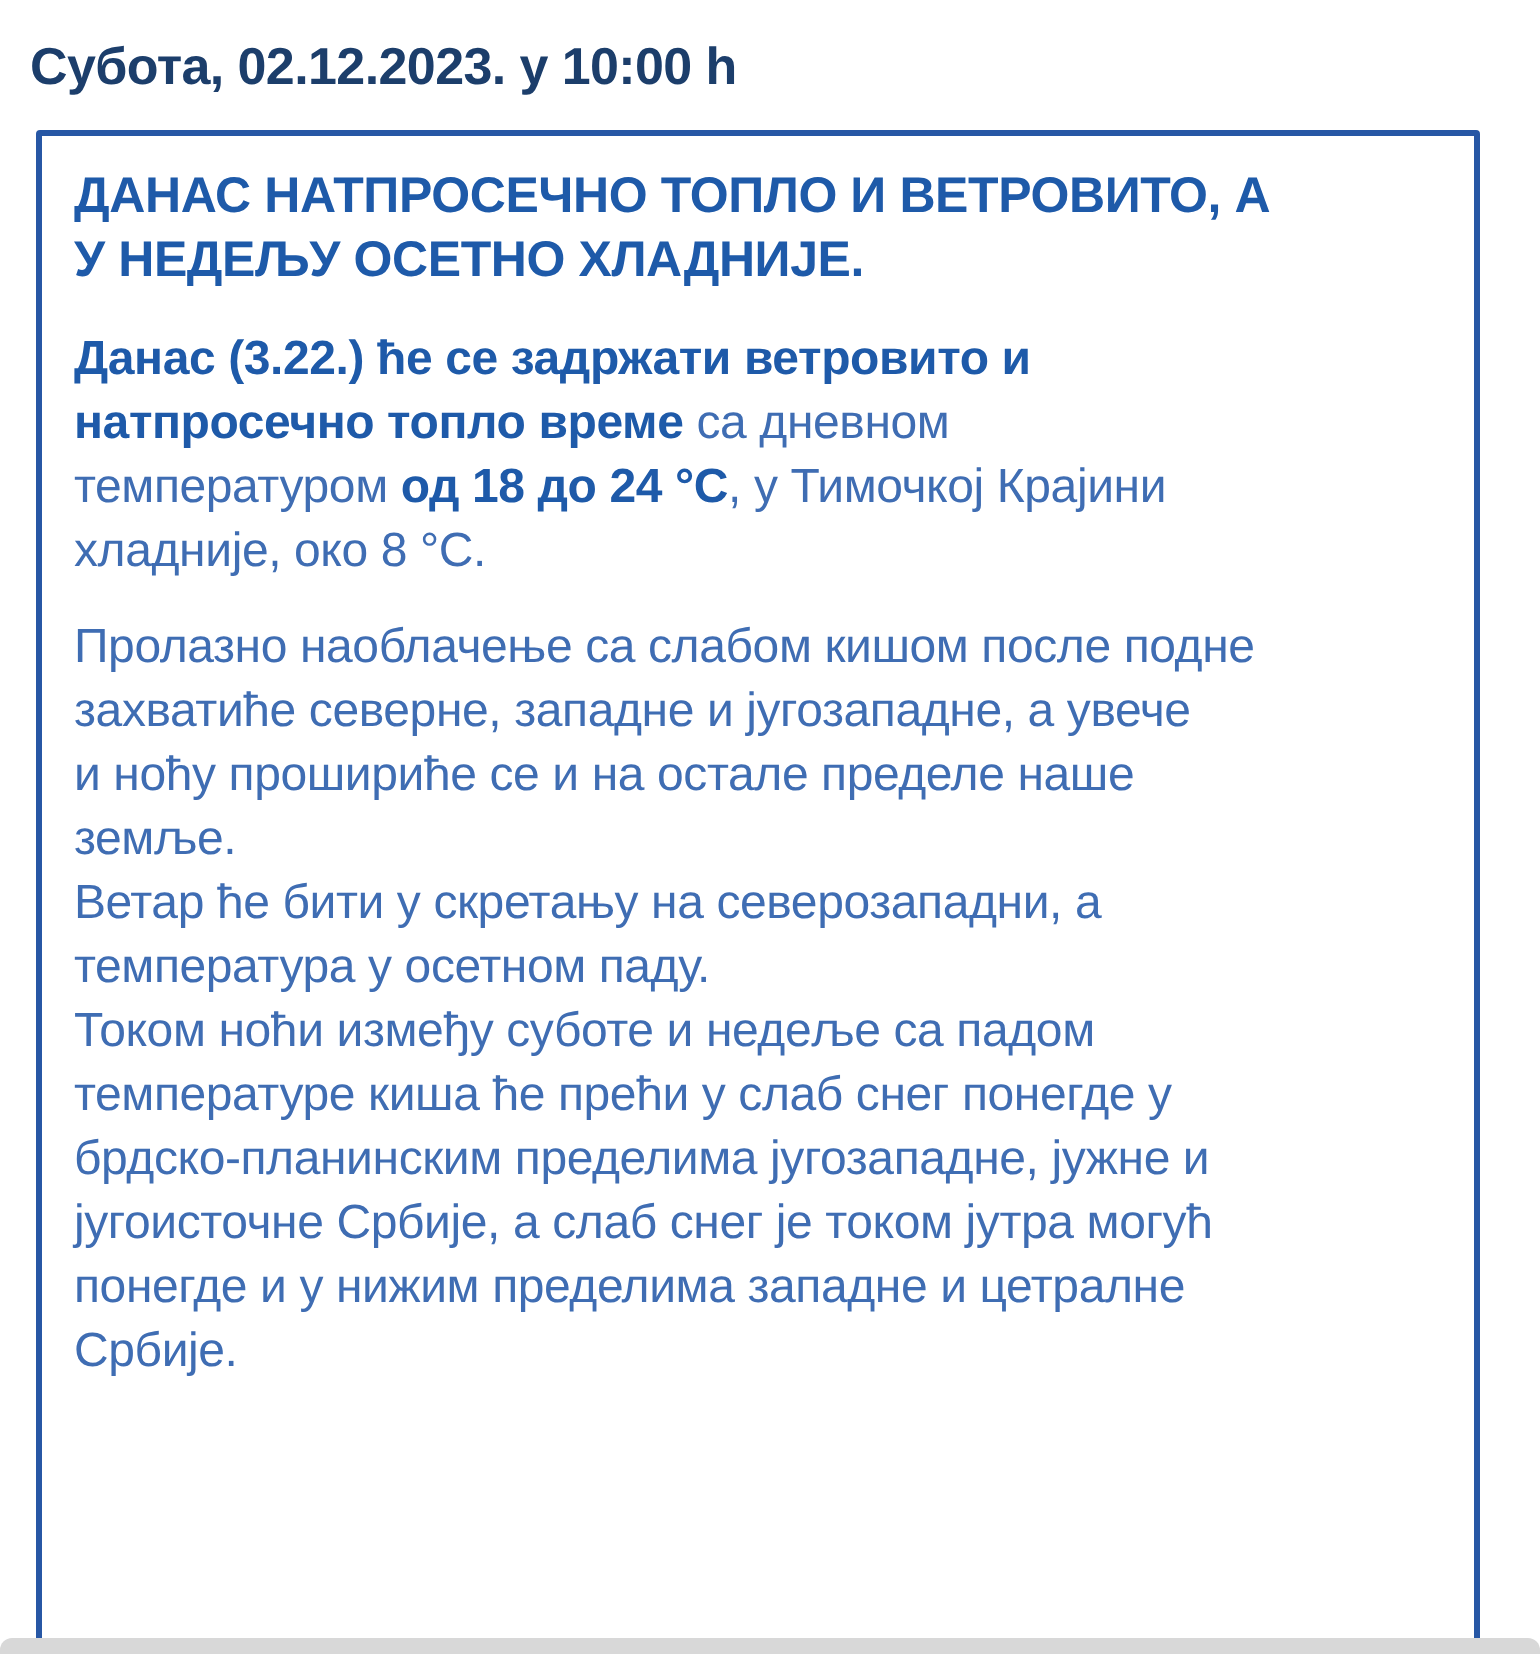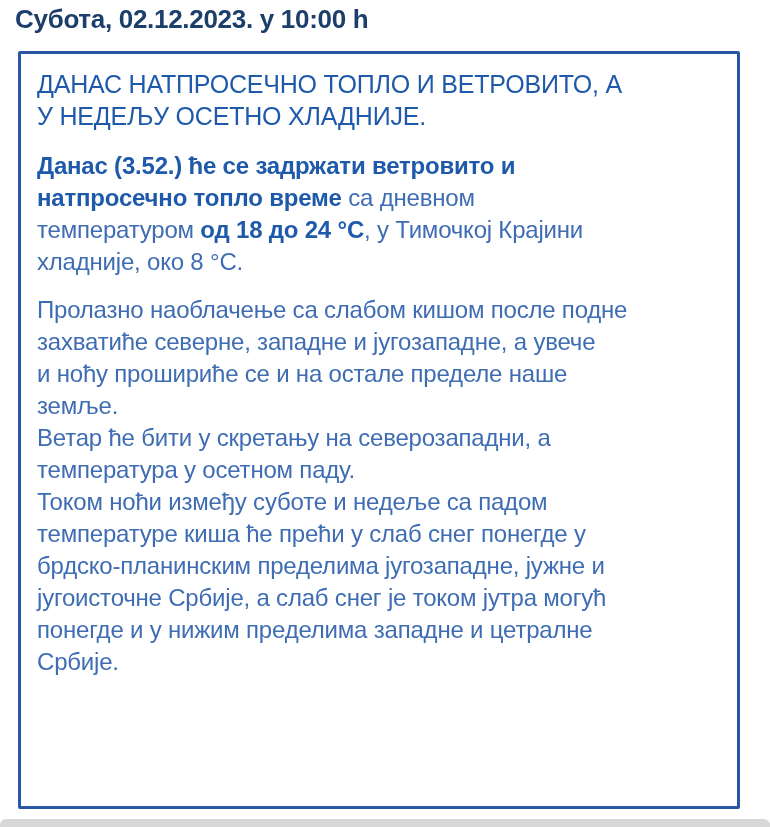--- a/index.html
+++ b/index.html
@@ -9,40 +9,40 @@
     font-family: "Liberation Sans", "DejaVu Sans", sans-serif;
   }
   .page {
     position: relative;
     width: 770px;
     height: 827px;
     background: #ffffff;
     overflow: hidden;
   }
   .page-header {
-    padding: 4px 0 0 15px;
+    padding: 18px 0 0 15px;
     font-size: 26px;
     font-weight: bold;
     letter-spacing: -0.3px;
     color: #1c3e6b;
   }
   .forecast-box {
     box-sizing: border-box;
     margin: 16px 30px 0 18px;
     height: 758px;
     border: 3px solid #2757a5;
     border-radius: 2px;
     background: #ffffff;
     padding: 14px 16px 10px 16px;
     overflow: hidden;
   }
   .box-title {
     margin: 0 0 18px 0;
     font-size: 25px;
-    font-weight: normal;
+    font-weight: bold;
     line-height: 32px;
     letter-spacing: -0.2px;
     color: #1e5aa9;
     white-space: pre-line;
   }
   .para {
     margin: 0 0 16px 0;
     font-size: 24px;
     line-height: 32px;
     letter-spacing: -0.2px;
@@ -70,21 +70,21 @@
 
 <div class="page">
 
   <div class="page-header">Субота, 02.12.2023. у 10:00 h</div>
 
   <div class="forecast-box">
 
     <h2 class="box-title">ДАНАС НАТПРОСЕЧНО ТОПЛО И ВЕТРОВИТО, А
 У НЕДЕЉУ ОСЕТНО ХЛАДНИЈЕ.</h2>
 
-    <p class="para"><span class="seg bold">Данас (3.52.) ће се задржати ветровито и
+    <p class="para"><span class="seg bold">Данас (3.22.) ће се задржати ветровито и
 натпросечно топло време</span><span class="seg"> са дневном
 температуром </span><span class="seg bold">од 18 до 24 °C</span><span class="seg">, у Тимочкој Крајини
 хладније, око 8 °C.</span></p>
 
     <p class="para">Пролазно наоблачење са слабом кишом после подне
 захватиће северне, западне и југозападне, а увече
 и ноћу прошириће се и на остале пределе наше
 земље.
 Ветар ће бити у скретању на северозападни, а
 температура у осетном паду.

